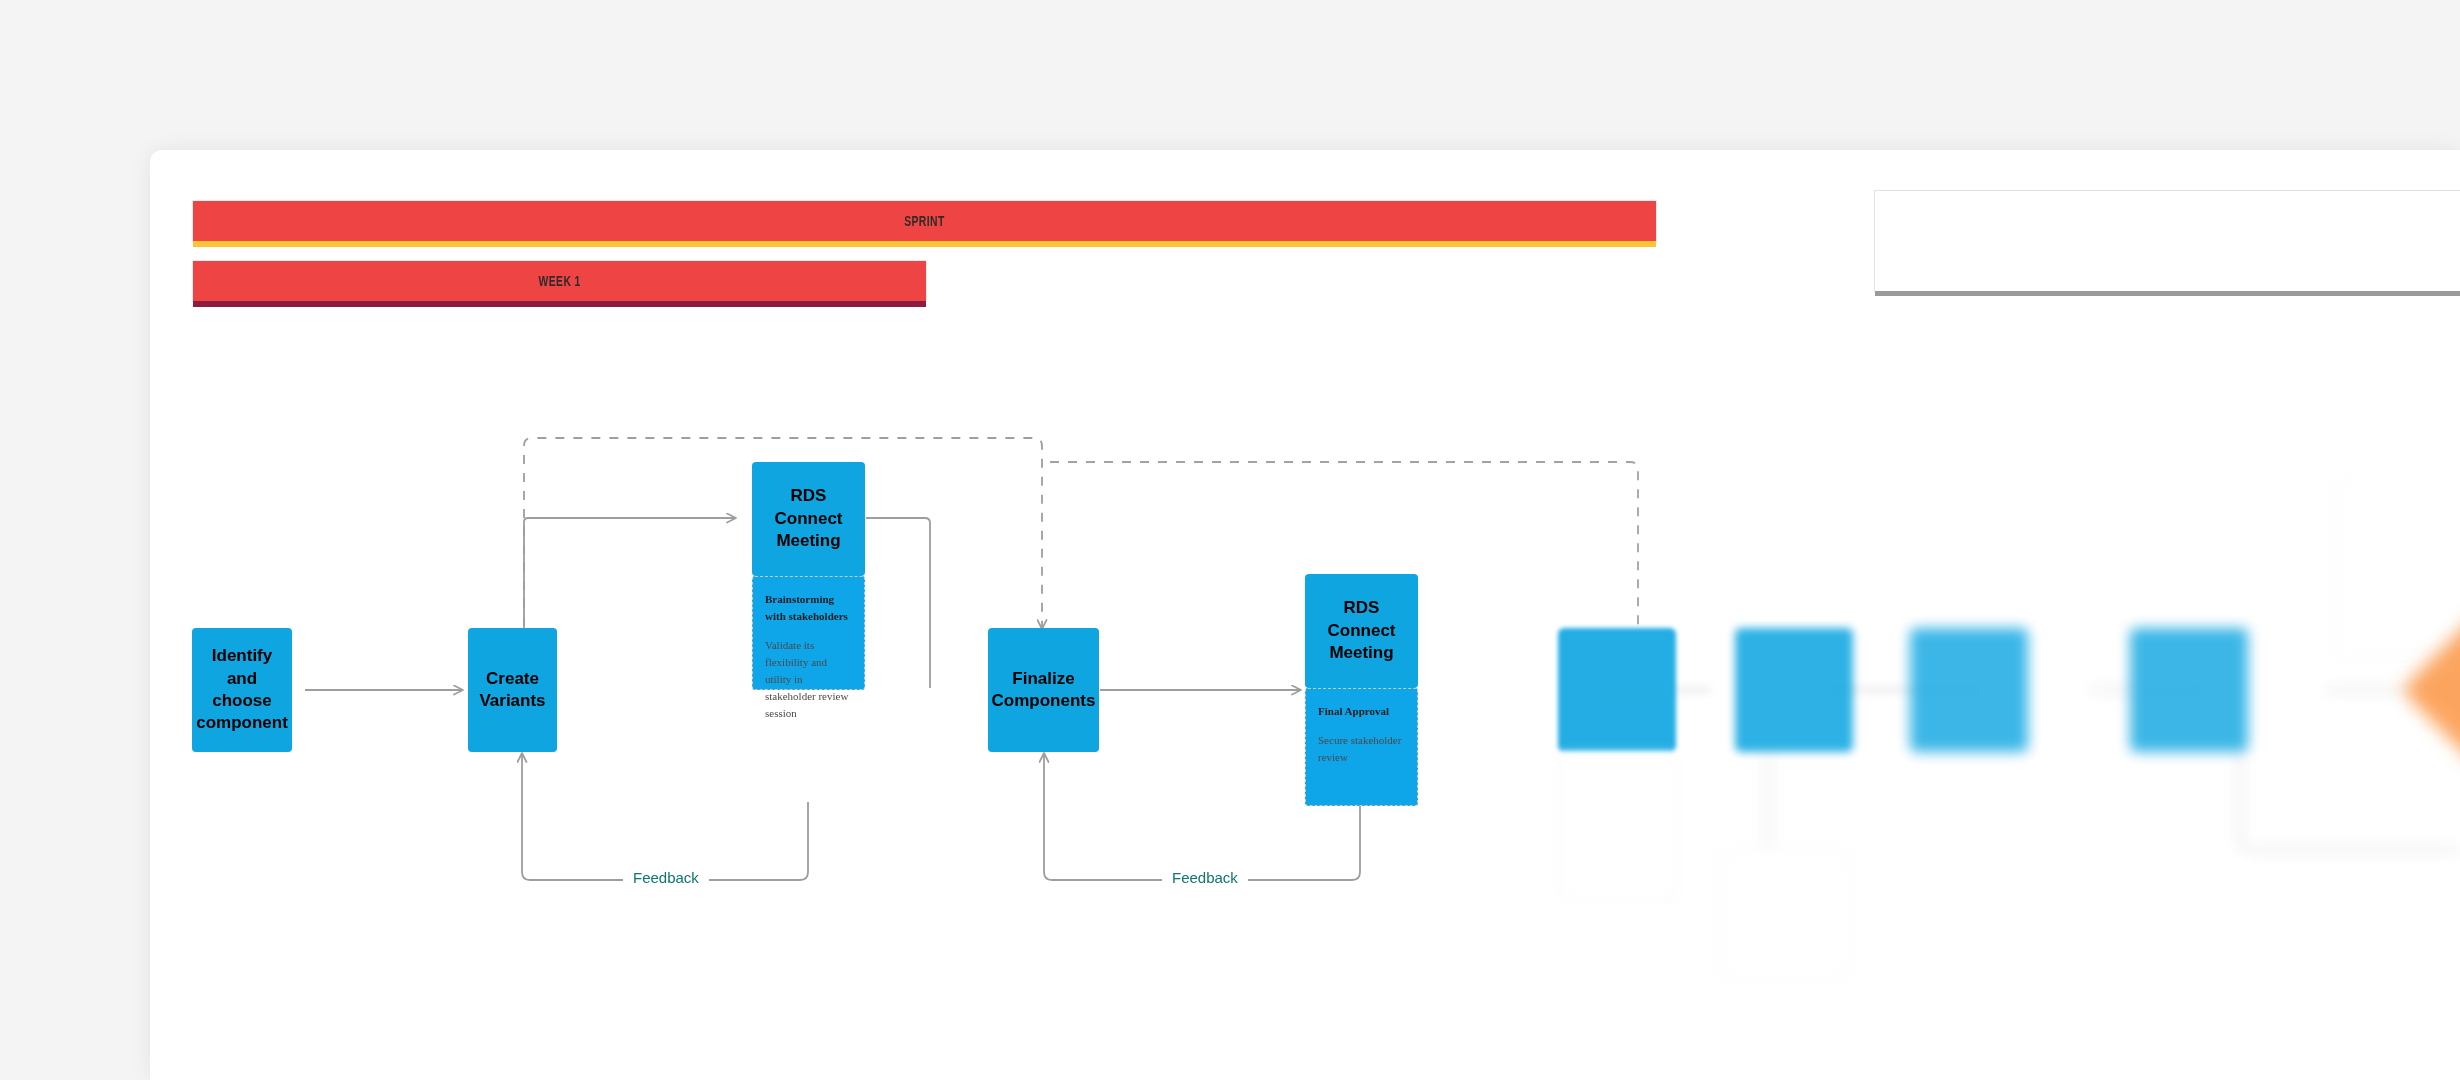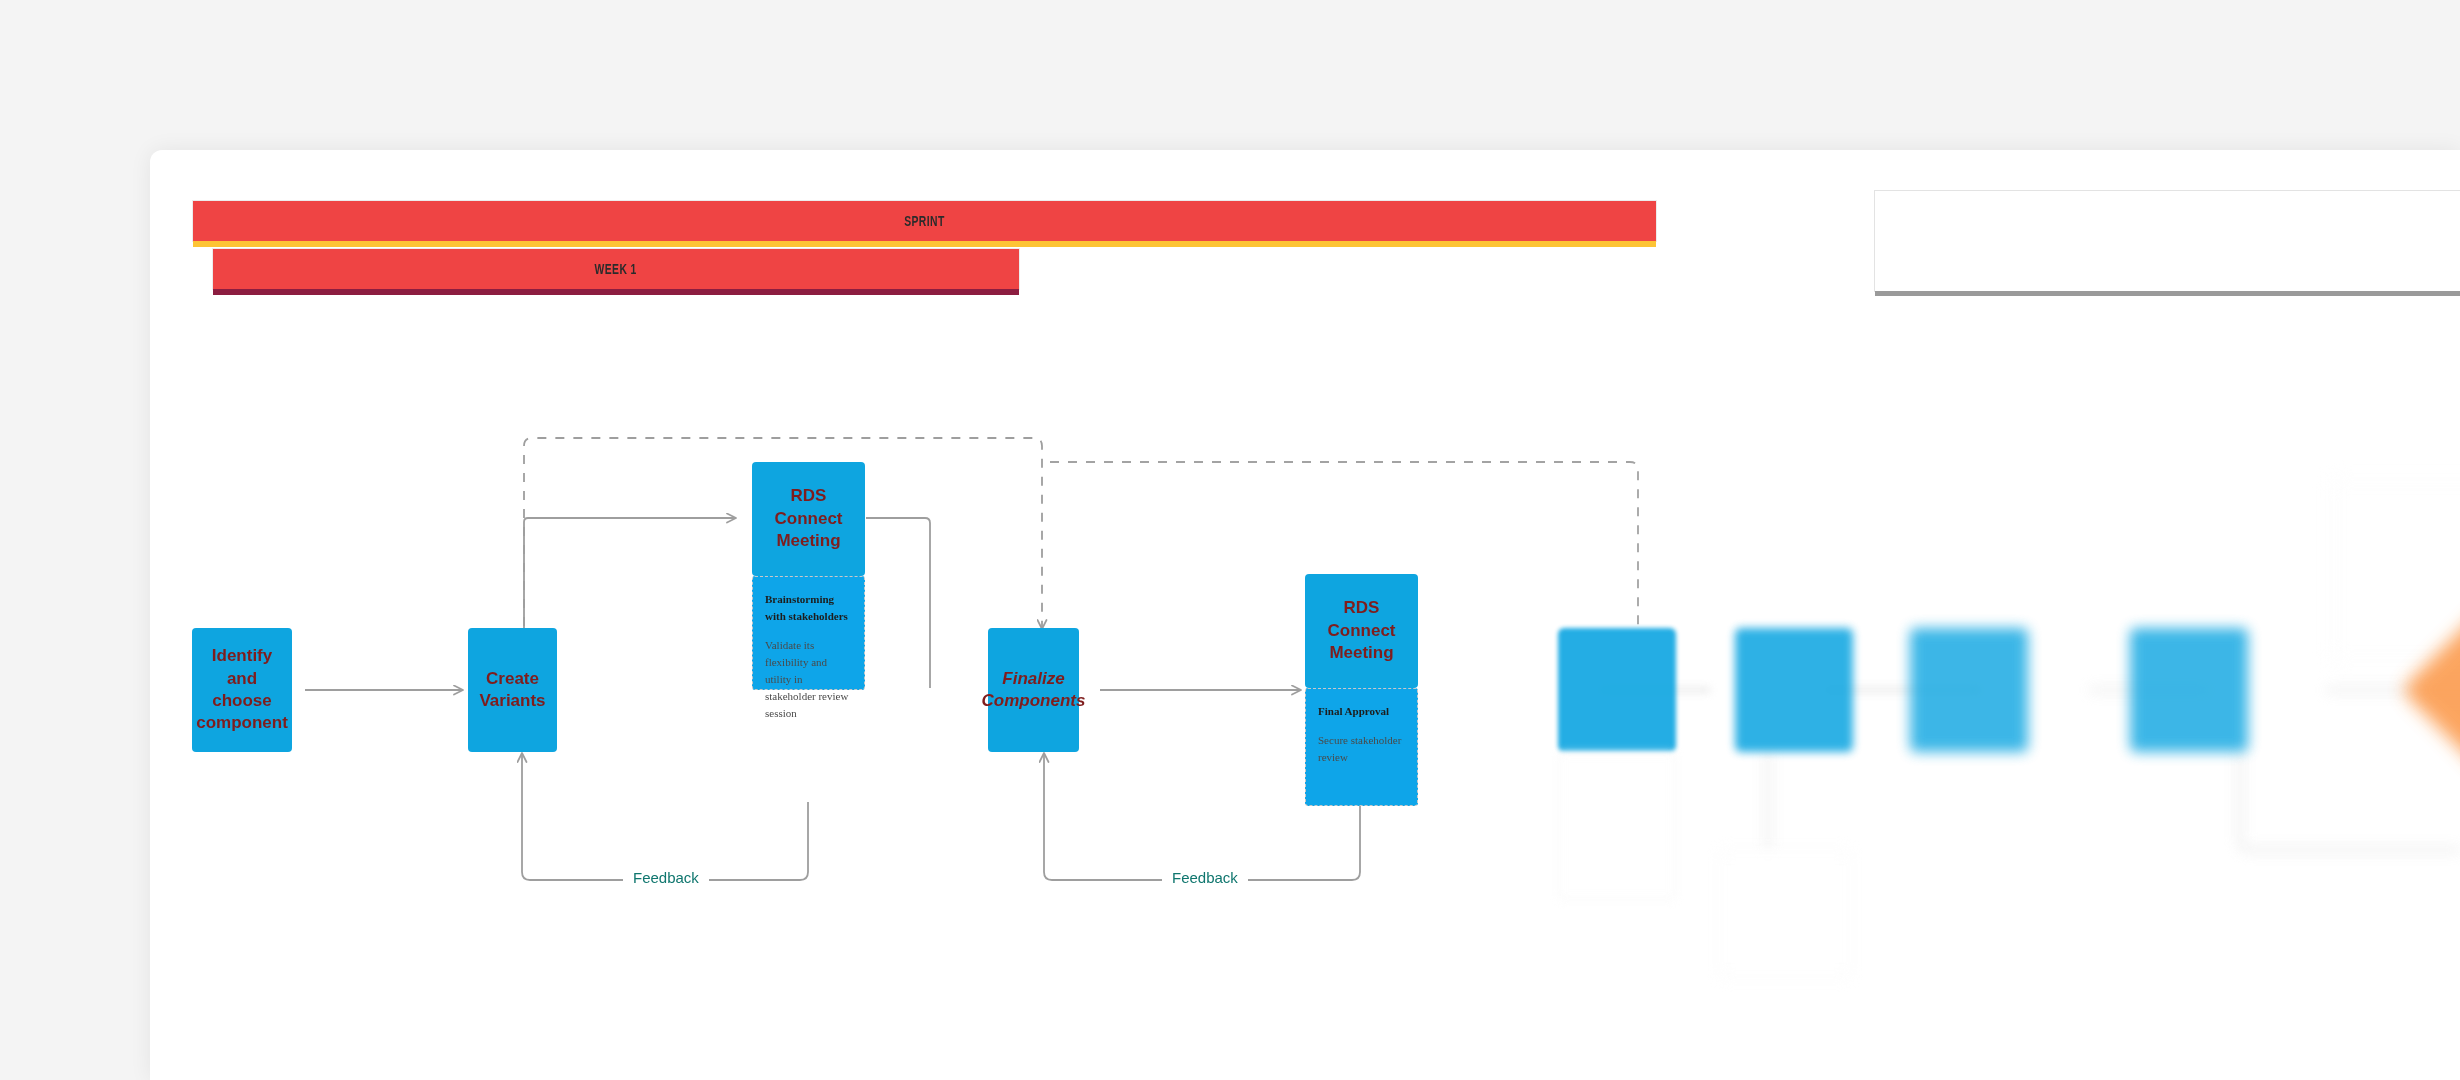--- a/index.html
+++ b/index.html
@@ -31,21 +31,21 @@
   }
   .tl-bar .tl-label{
     font-size:14px;font-weight:700;letter-spacing:.6px;color:#2b2b2b;
     transform:scaleX(.74);
   }
   .tl-underline{position:absolute;left:0;width:100%;height:6px;bottom:-6px;}
 
   #sprint-bar{left:192px;top:200px;width:1465px;height:42px;}
   #sprint-bar .tl-underline{background:#fdc435;}
 
-  #week1-bar{left:192px;top:248px;width:808px;height:42px;margin-left:20px;}
+  #week1-bar{left:192px;top:260px;width:735px;height:42px;}
   #week1-bar .tl-underline{background:#8c1d40;}
 
   #week2-bar{left:987px;top:252px;width:670px;height:42px;}
   #week2-bar .tl-underline{background:#8c1d40;}
 
   
   #right-panel{
     position:absolute;left:1874px;top:190px;width:700px;height:102px;
     background:#fff;border:1px solid #e3e3e3;box-sizing:border-box;
   }
@@ -54,21 +54,21 @@
   
   #wires{position:absolute;left:0;top:0;width:2460px;height:1080px;overflow:visible;}
 
   
   .node{
     position:absolute;
     background:#0ea5e0;
     border-radius:4px;
     display:flex;align-items:center;justify-content:center;
     text-align:center;
-    color:#7f1d1d;font-weight:700;font-size:17px;line-height:1.32;
+    color:#000000;font-weight:700;font-size:17px;line-height:1.32;
     padding:0 8px;box-sizing:border-box;
   }
   .node span{display:block;}
 
   
   .note{
     position:absolute;
     background:#0ea5e9;
     border:1.5px dashed #c9c9c9;
     border-radius:3px;
@@ -176,21 +176,21 @@
 
   <div class="node" id="n-rds1" style="left:752px;top:462px;width:113px;height:114px;">
     <span>RDS Connect Meeting</span>
   </div>
 
   <div class="note" id="note-rds1" style="left:752px;top:576px;width:113px;height:114px;">
     <div class="note-title">Brainstorming with stakeholders</div>
     <div class="note-body">Validate its flexibility and utility in stakeholder review session</div>
   </div>
 
-  <div class="node" id="n-finalize" style="left:988px;top:628px;width:91px;height:124px;font-style:italic;">
+  <div class="node" id="n-finalize" style="left:988px;top:628px;width:111px;height:124px;">
     <span>Finalize Components</span>
   </div>
 
   <div class="node" id="n-rds2" style="left:1305px;top:574px;width:113px;height:114px;">
     <span>RDS Connect Meeting</span>
   </div>
 
   <div class="note" id="note-rds2" style="left:1305px;top:688px;width:113px;height:118px;">
     <div class="note-title">Final Approval</div>
     <div class="note-body">Secure stakeholder review</div>

